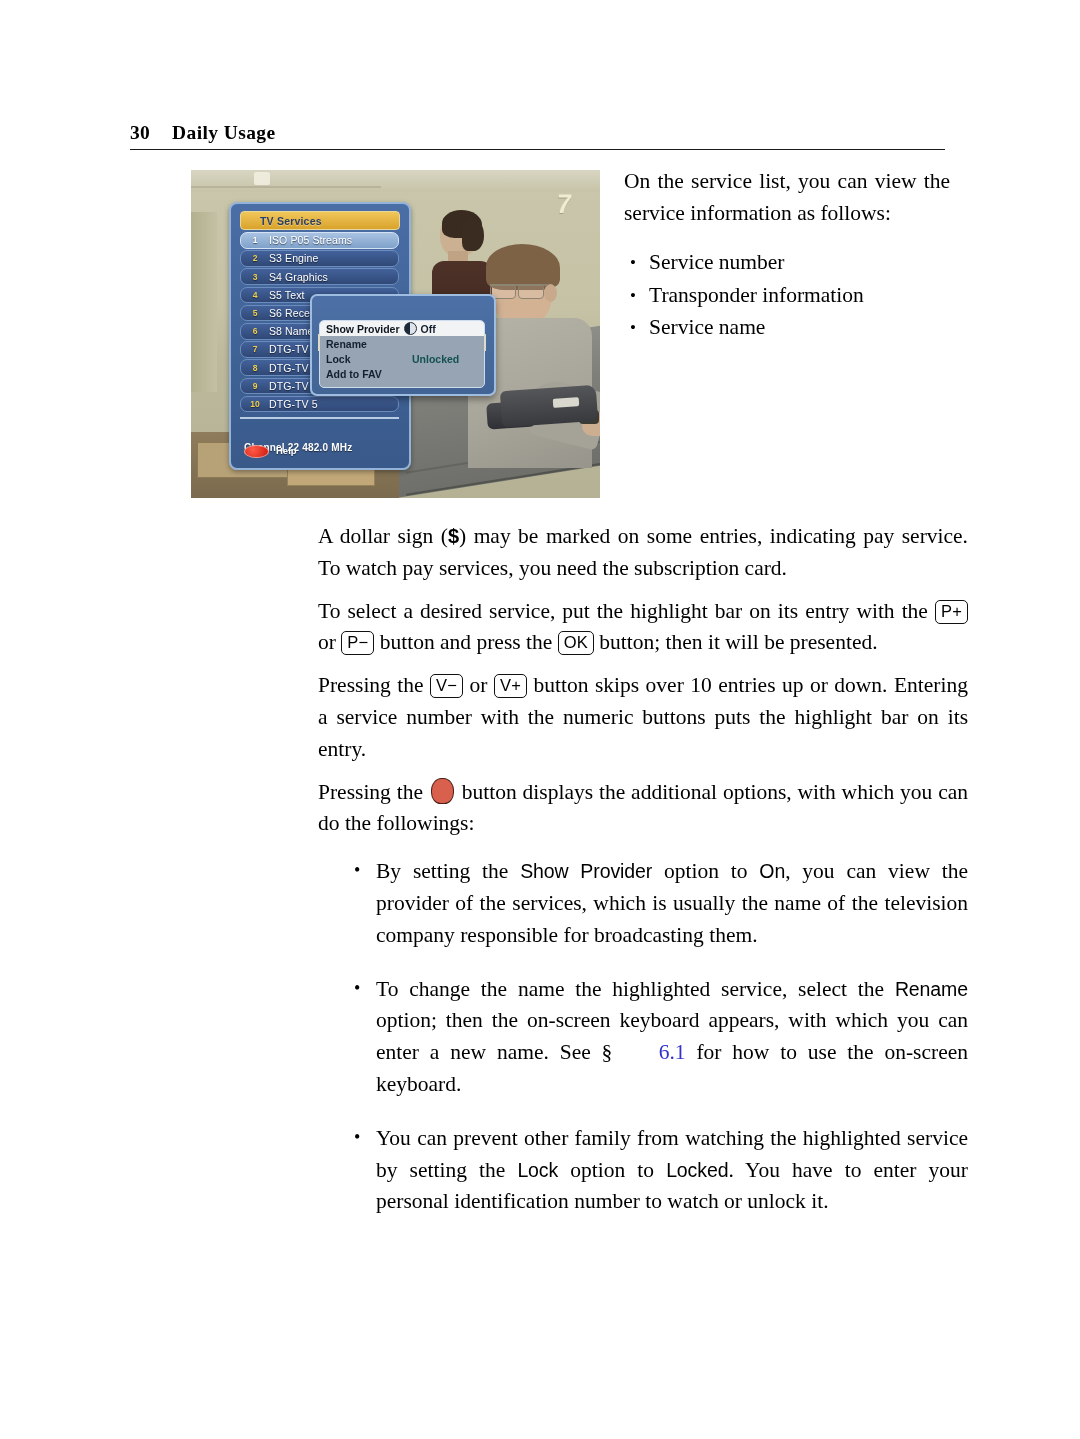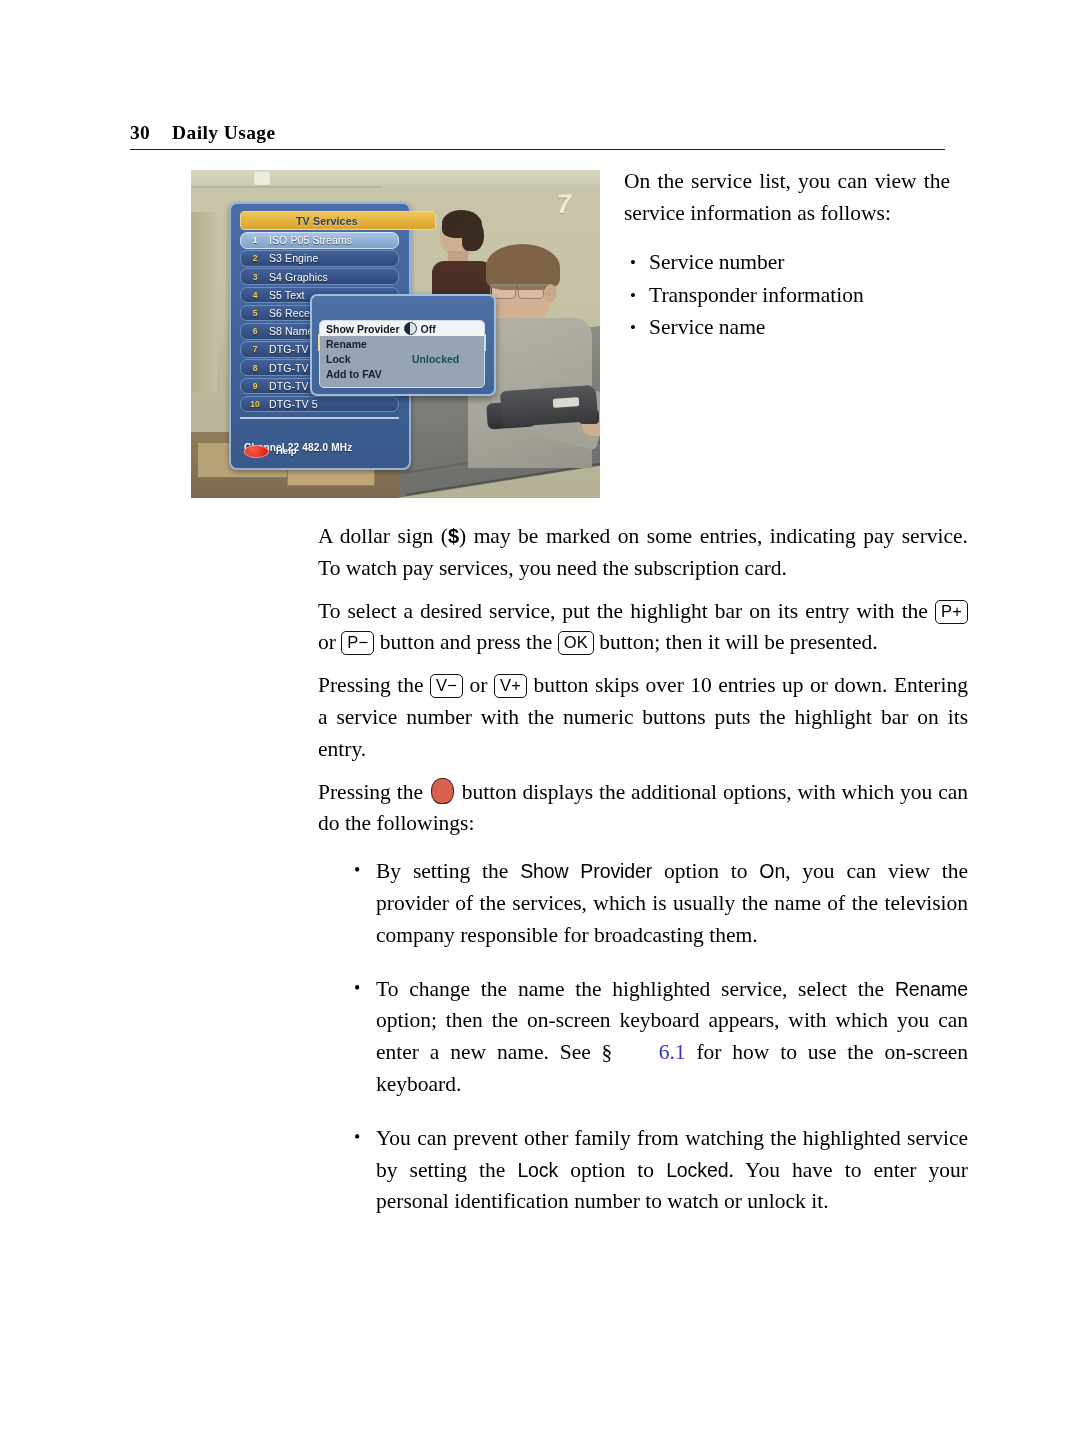--- a/index.html
+++ b/index.html
@@ -215,21 +215,21 @@
     background: linear-gradient(to bottom, #4a6ea5 0%, #3f6396 55%, #39598a 100%);
     border: 2px solid #93b3d9;
     border-radius: 8px;
     box-shadow: 0 2px 5px rgba(0,0,0,.35);
   }
   .osd-title {
     position: absolute; left: 9px; top: 7px; width: 158px; height: 17px;
     background: linear-gradient(to bottom, #f0c65a, #d9a32c);
     border-radius: 4px;
     border: 1px solid #e8d79a;
-    display: flex; align-items: center; padding-left: 36px;
+    display: flex; align-items: center;
   }
   .osd-title span {
     margin-left: 19px;
     font-family: "Liberation Sans", sans-serif;
     font-size: 10.5px; font-weight: bold; color: #2c3f63;
     letter-spacing: .2px;
     text-shadow: 0 1px 0 rgba(255,255,255,.35);
   }
   .svc-rows {
     position: absolute; left: 9px; top: 28px; width: 159px;

